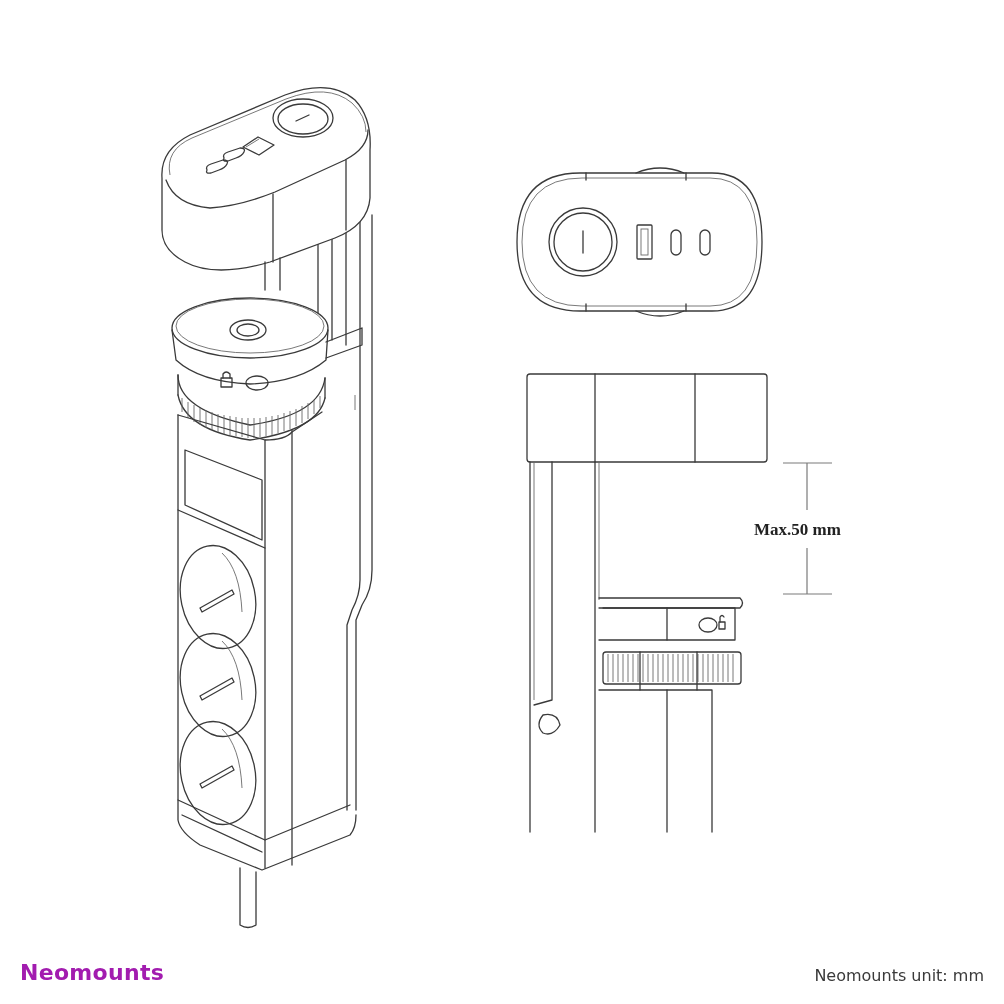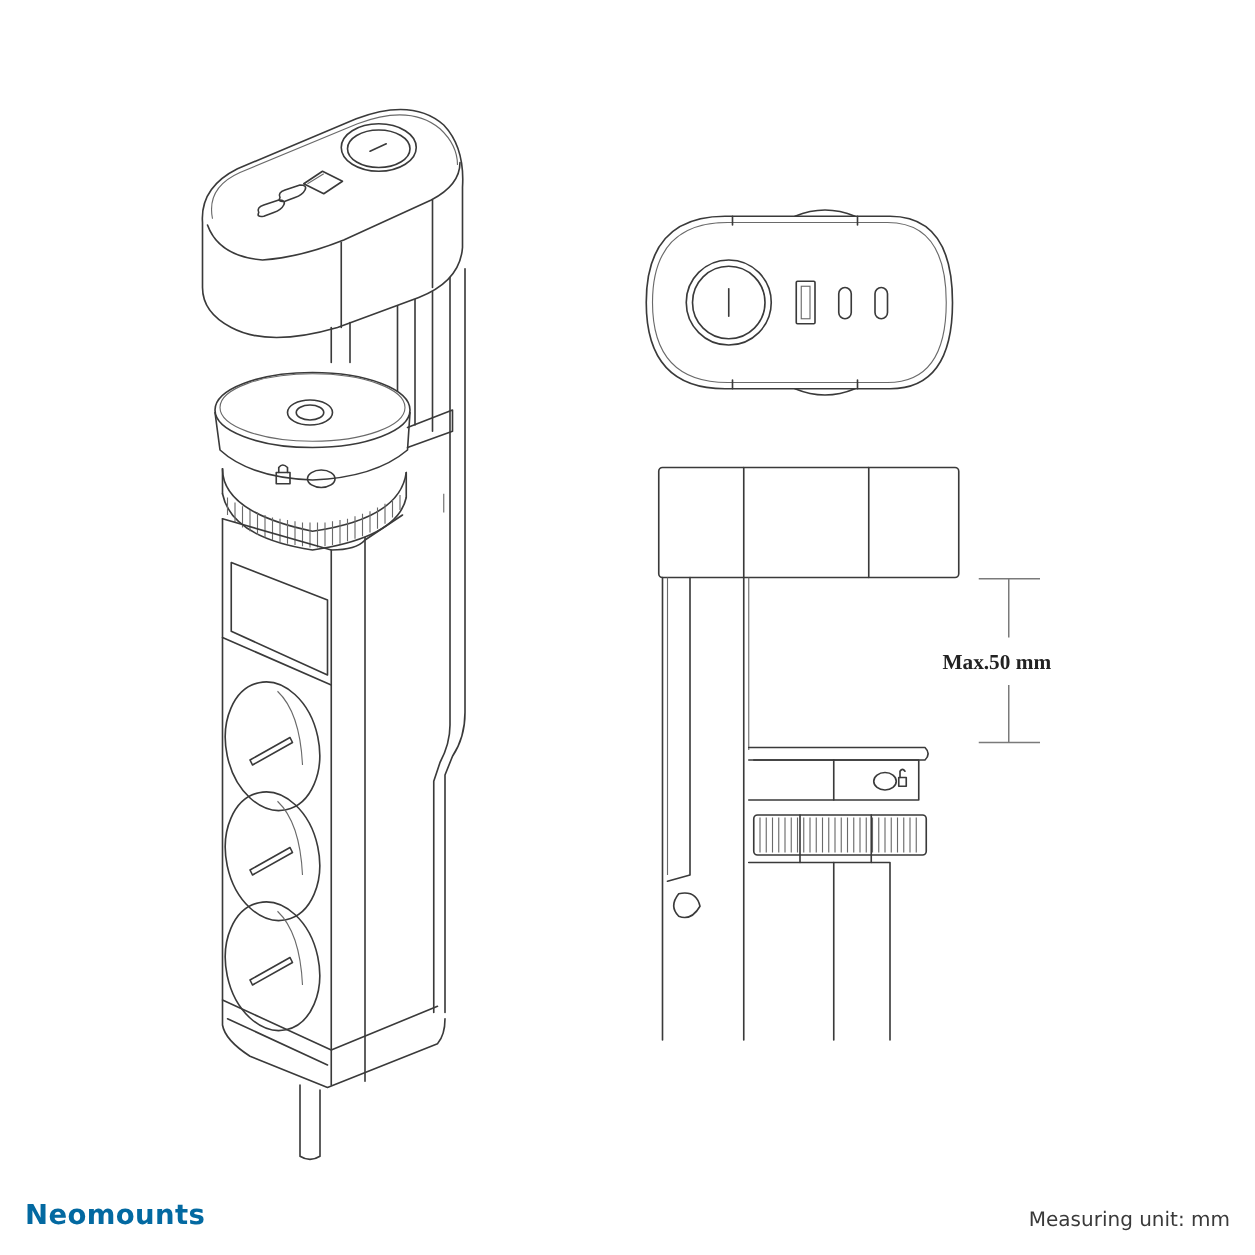--- a/index.html
+++ b/index.html
@@ -1,18 +1,18 @@
 <!DOCTYPE html>
 <html><head>
   <meta charset="utf-8">
   <style>
     html, body { margin: 0; padding: 0; background: #ffffff; }
     body { width: 1004px; height: 1004px; position: relative; overflow: hidden; font-family: "DejaVu Sans", sans-serif; }
     .drawing { position: absolute; left: 0; top: 0; width: 1004px; height: 1004px; }
-    .brand { position: absolute; left: 20px; top: 960px; font-family: "DejaVu Sans", sans-serif; font-size: 22px; font-weight: bold; color: #0369a1; letter-spacing: 0.3px; }
+    .brand { position: absolute; left: 20px; top: 960px; font-family: "DejaVu Sans", sans-serif; font-size: 22px; font-weight: bold; color: #a21caf; letter-spacing: 0.3px; }
     .unit-note { position: absolute; right: 20px; top: 966px; font-family: "DejaVu Sans", sans-serif; font-size: 16px; color: #3a3a3a; }
     .dim-label { position: absolute; left: 754px; top: 520px; font-family: Liberation Serif, serif; font-size: 17px; font-weight: bold; color: #222222; white-space: nowrap; }
     svg .ln { fill: none; stroke: #3a3a3a; stroke-width: 1.3; stroke-linejoin: round; stroke-linecap: round; }
     svg .lt { fill: none; stroke: #6a6a6a; stroke-width: 0.9; }
     svg .dim { fill: none; stroke: #7a7a7a; stroke-width: 1.2; }
     svg .fillw { fill: #ffffff; stroke: #3a3a3a; stroke-width: 1.3; }
   </style>
 </head>
 <body>
 
@@ -152,13 +152,13 @@
       <path class="dim" d="M783,463 L832,463"></path>
       <path class="dim" d="M807,463 L807,510"></path>
       <path class="dim" d="M807,548 L807,594"></path>
       <path class="dim" d="M783,594 L832,594"></path>
     </g>
   </g>
 </svg>
 
 <div class="dim-label">Max.50 mm</div>
 <div class="brand">Neomounts</div>
-<div class="unit-note">Measuring unit: mm</div>
+<div class="unit-note">Neomounts unit: mm</div>
 
 </body></html>

